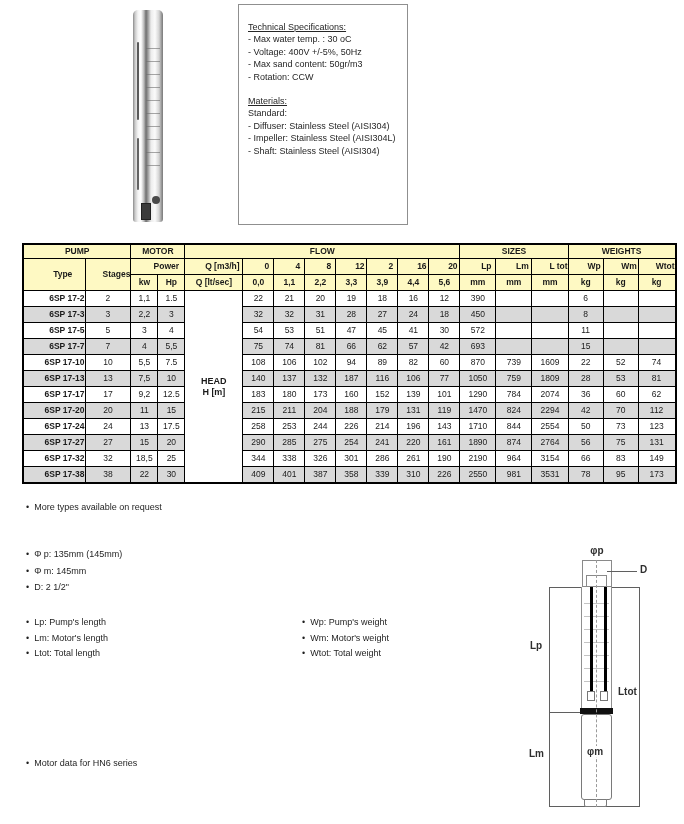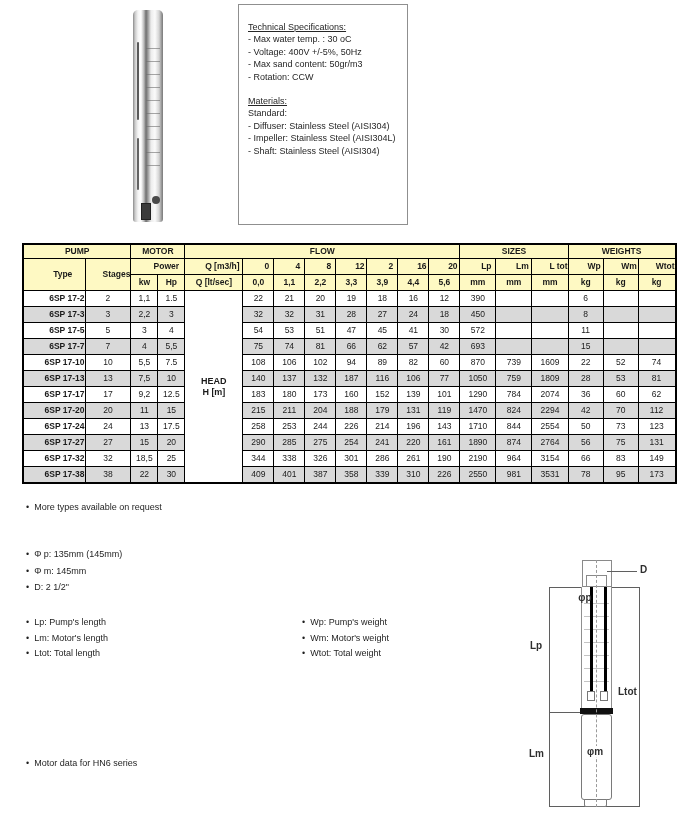--- a/index.html
+++ b/index.html
@@ -72,21 +72,21 @@
   .guard-left{left:92px;}
   .guard-right{left:106px;}
   .guard-foot{top:151px;width:8px;height:10px;border:1px solid #777;background:#ffffff;}
   .foot-left{left:89px;}
   .foot-right{left:102px;}
   .coupling{left:82px;top:168px;width:33px;height:6px;background:#101010;}
   .motor-body{left:83px;top:174px;width:31px;height:86px;border:1px solid #7a7a7a;border-radius:3px;background:#ffffff;}
   .bottom-tab{left:86px;top:259px;width:23px;height:8px;border:1px solid #7a7a7a;border-radius:0 0 2px 2px;background:#ffffff;}
   .center-line{left:98px;top:20px;height:247px;width:0;border-left:1px dashed #9a9a9a;}
   .dlabel{position:absolute;font-size:10px;font-weight:bold;color:#2e2e2e;}
-  .lbl-phip{left:72px;top:5px;width:30px;text-align:center;margin-top:47px;}
+  .lbl-phip{left:84px;top:5px;width:30px;text-align:center;}
   .lbl-d{left:142px;top:24px;}
   .lbl-lp{left:32px;top:100px;}
   .lbl-ltot{left:120px;top:146px;}
   .lbl-lm{left:31px;top:208px;}
   .lbl-phim{left:88px;top:206px;background:#ffffff;padding:0 1px;}
 </style>
 </head>
 <body>
 
 <div class="abs pump-photo">

